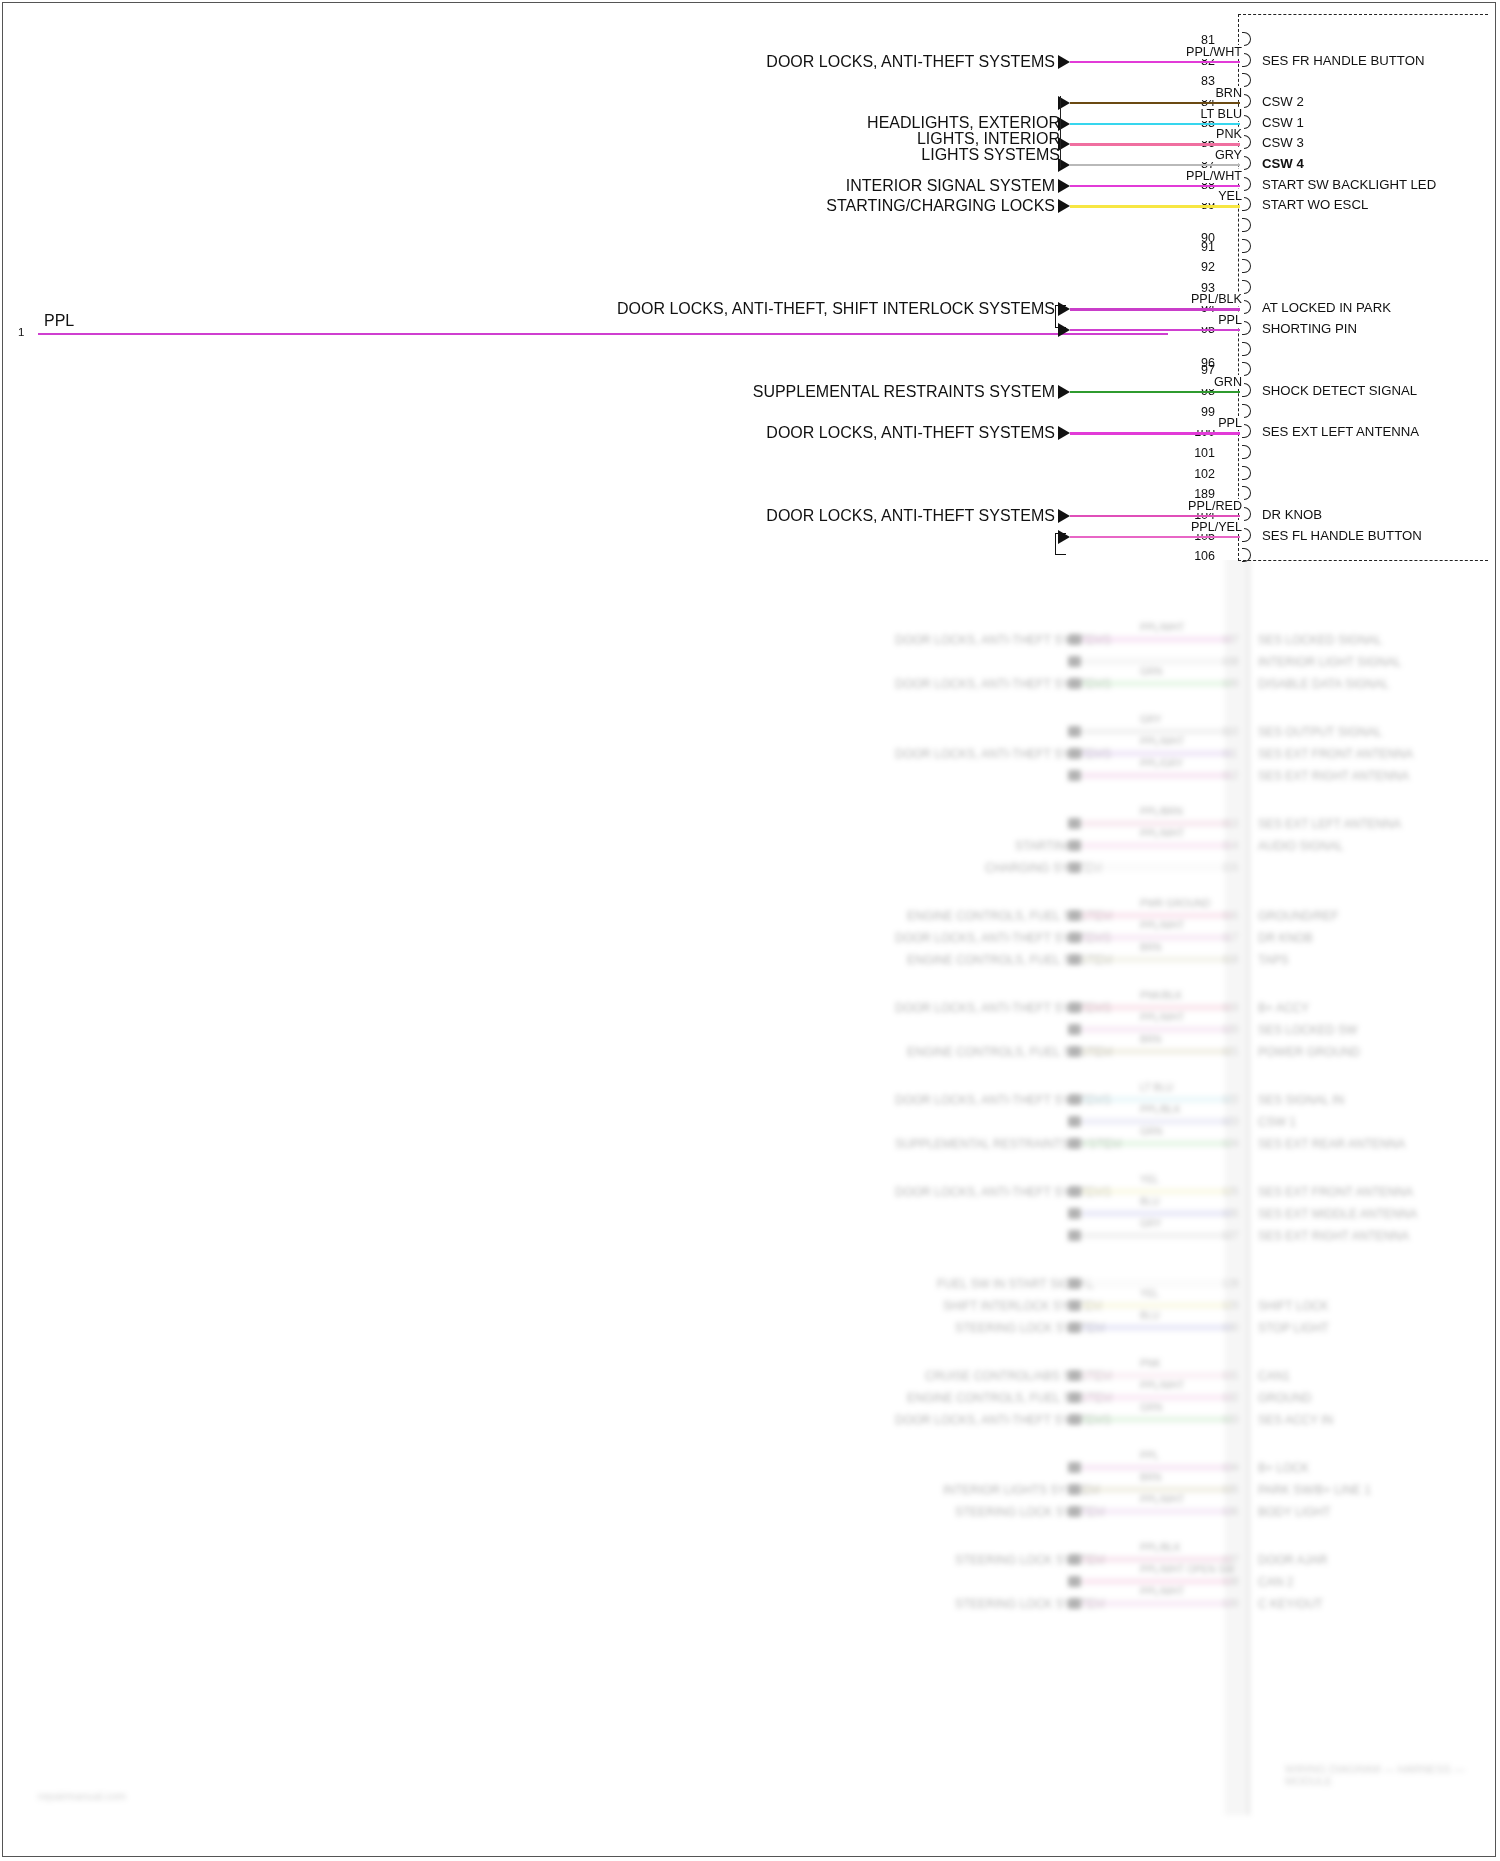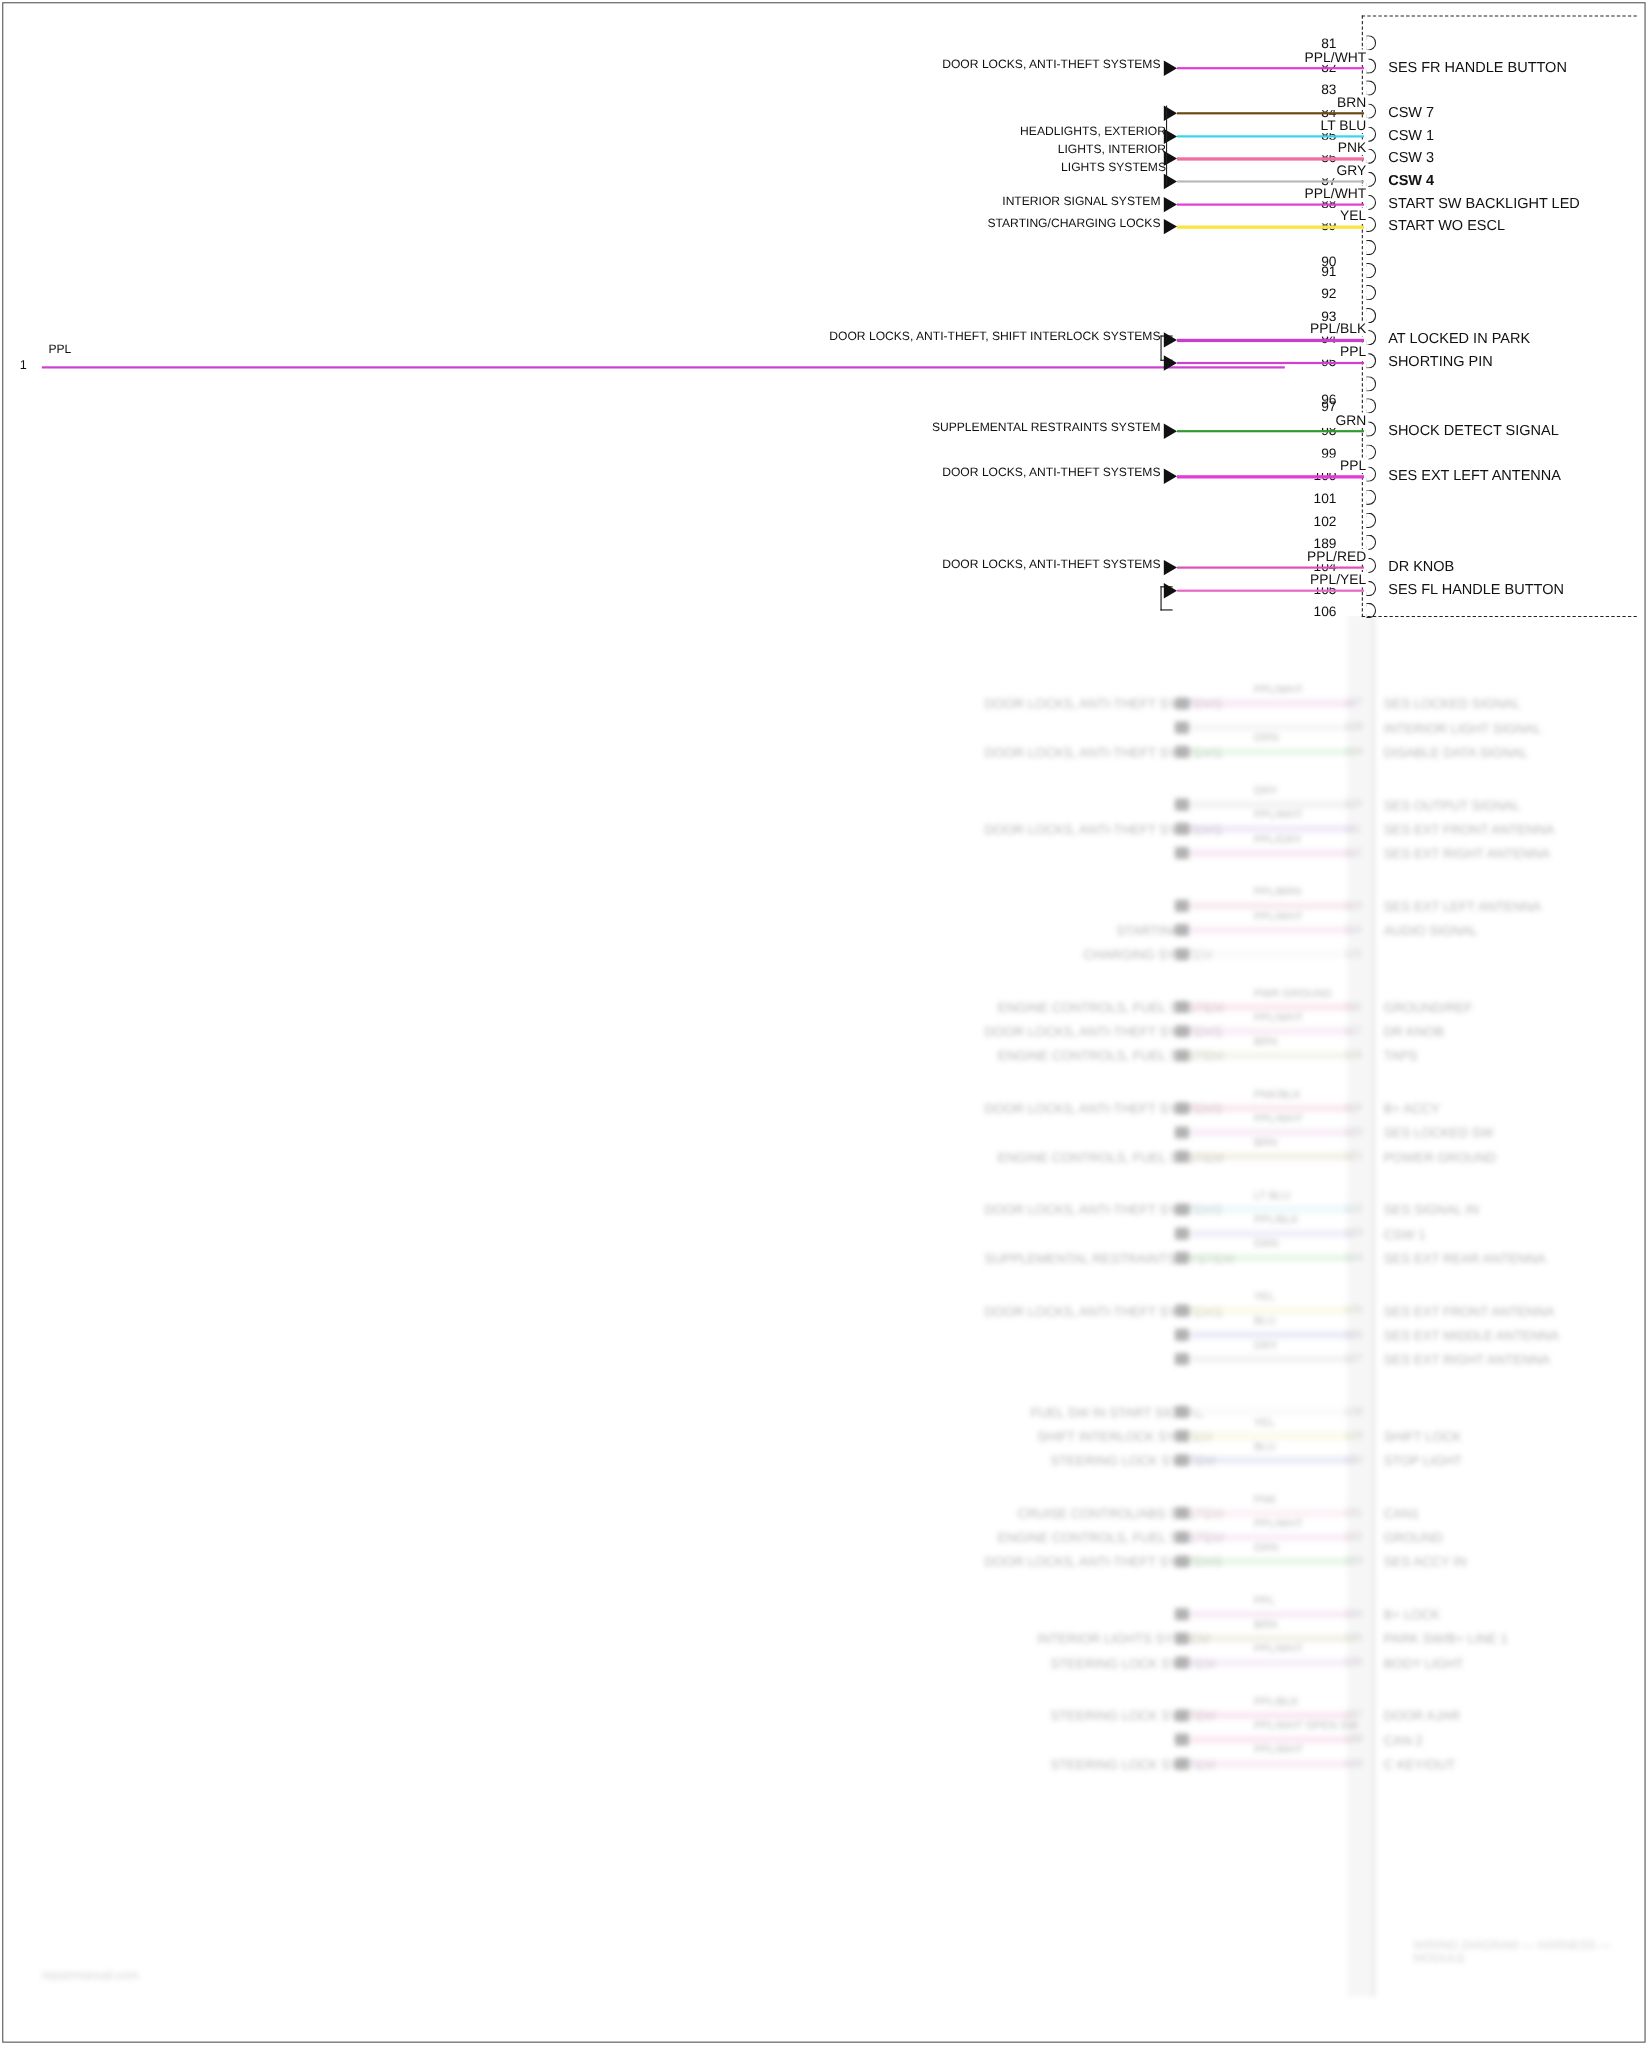--- a/index.html
+++ b/index.html
@@ -18,21 +18,21 @@
   #doc-border{position:absolute;left:2px;top:2px;width:1494px;height:1855px;border:1px solid #555;box-sizing:border-box;z-index:8;pointer-events:none;}
 
   
   .dash-box{position:absolute;border:1.6px dashed #222;border-right:none;box-sizing:border-box;}
 
   
   .wire{position:absolute;height:2.4px;}
   .pin-num{position:absolute;font-size:12.5px;color:#111;text-align:right;width:40px;}
   .pin-tick{position:absolute;width:9px;height:14px;border:1.5px solid #222;border-left:none;border-radius:0 7px 7px 0;box-sizing:border-box;}
   .right-label{position:absolute;font-size:13.2px;color:#111;white-space:nowrap;}
-  .left-label{position:absolute;font-size:11px;color:#111;white-space:nowrap;text-align:right;}
+  .left-label{position:absolute;font-size:16px;color:#111;white-space:nowrap;text-align:right;}
   .wire-label{position:absolute;font-size:12.6px;color:#111;white-space:nowrap;text-align:right;background:#fff;padding:0 2px;}
   .arrow{position:absolute;width:0;height:0;border-top:7px solid transparent;border-bottom:7px solid transparent;border-right:12px solid #111;}
 
   .vline{position:absolute;background:#222;width:1.4px;}
   .b-txt{position:absolute;font-size:12px;color:#555;white-space:nowrap;}
   .b-wire{position:absolute;height:7px;border-radius:2px;opacity:.55;}
   .b-conn{position:absolute;width:13px;height:11px;background:#4a4a4a;border-radius:2px;}
   .b-pin{position:absolute;font-size:10px;color:#888;}
   .b-band{position:absolute;background:#d8d8d8;opacity:.5;}
   .b-footer{position:absolute;font-size:11px;color:#999;}
@@ -253,21 +253,21 @@
         <div class="pin-tick" style="left: 1242px; top: 52.65px;"></div>
         <div class="right-label" style="left: 1262px; top: 52.65px;">SES FR HANDLE BUTTON</div>
         <div class="wire" style="left: 1070px; top: 60.65px; width: 170px; background: rgb(226, 59, 216);"></div>
         <div class="arrow" style="left: 1058px; top: 54.65px; border-right: 12px solid rgb(17, 17, 17); transform: scaleX(-1);"></div>
         <div class="wire-label" style="left: 1090px; top: 44.65px; width: 150px;">PPL/WHT</div>
         <div class="left-label" style="left: 100px; width: 955px; top: 52.65px;">DOOR LOCKS, ANTI-THEFT SYSTEMS</div>
         <div class="pin-num" style="left: 1175px; top: 74.3px;">83</div>
         <div class="pin-tick" style="left: 1242px; top: 73.3px;"></div>
         <div class="pin-num" style="left: 1175px; top: 94.95px;">84</div>
         <div class="pin-tick" style="left: 1242px; top: 93.95px;"></div>
-        <div class="right-label" style="left: 1262px; top: 93.95px;">CSW 7</div>
+        <div class="right-label" style="left: 1262px; top: 93.95px;">CSW 2</div>
         <div class="wire" style="left: 1070px; top: 101.95px; width: 170px; background: rgb(107, 74, 18);"></div>
         <div class="arrow" style="left: 1058px; top: 95.95px; border-right: 12px solid rgb(17, 17, 17); transform: scaleX(-1);"></div>
         <div class="wire-label" style="left: 1090px; top: 85.95px; width: 150px;">BRN</div>
         <div class="pin-num" style="left: 1175px; top: 115.6px;">85</div>
         <div class="pin-tick" style="left: 1242px; top: 114.6px;"></div>
         <div class="right-label" style="left: 1262px; top: 114.6px;">CSW 1</div>
         <div class="wire" style="left: 1070px; top: 122.6px; width: 170px; background: rgb(54, 214, 238);"></div>
         <div class="arrow" style="left: 1058px; top: 116.6px; border-right: 12px solid rgb(17, 17, 17); transform: scaleX(-1);"></div>
         <div class="wire-label" style="left: 1090px; top: 106.6px; width: 150px;">LT BLU</div>
         <div class="pin-num" style="left: 1175px; top: 136.25px;">86</div>

